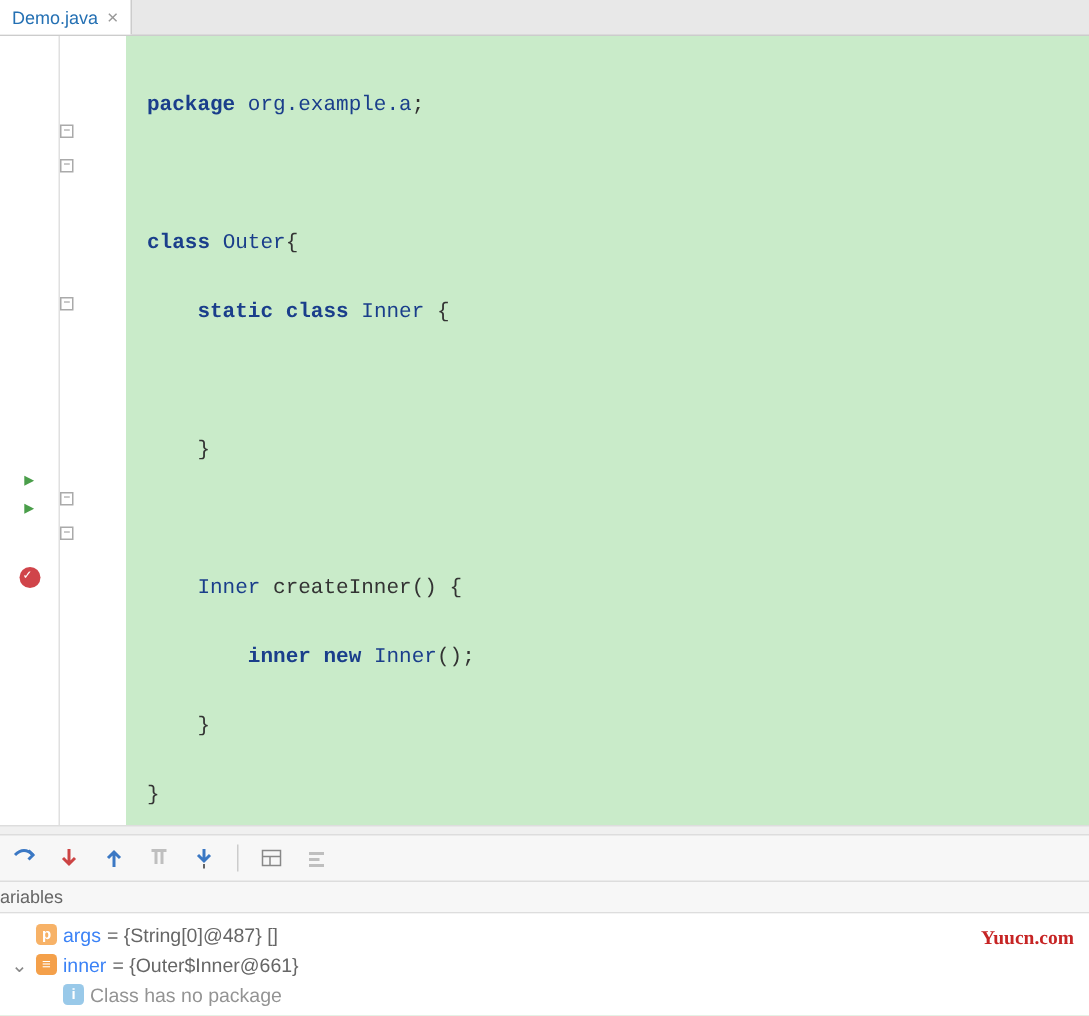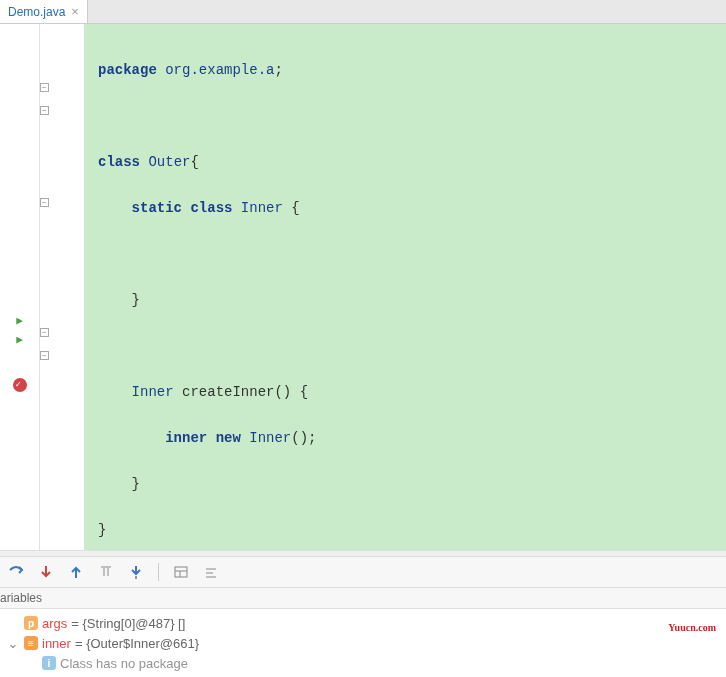--- a/index.html
+++ b/index.html
@@ -122,29 +122,29 @@
     .var-row { display: flex; align-items: center; gap: 4px; height: 20px; }
     .var-expand { color: #888; width: 14px; text-align: center; cursor: pointer; }
     .var-icon {
       width: 14px; height: 14px; border-radius: 3px;
       display: inline-flex; align-items: center; justify-content: center;
       font-size: 10px; color: #fff; font-weight: bold;
     }
     .ic-p { background: #f7b267; }
     .ic-o { background: #f4a04a; }
     .ic-i { background: #6fb3e0; }
-    .var-name { color: #ef4444; }
+    .var-name { color: #3b82f6; }
     .var-val { color: #666; }
     .watermark {
       position: fixed;
       right: 10px;
       bottom: 44px;
       color: #c62424;
       font-family: Georgia, serif;
-      font-size: 10px;
+      font-size: 13px;
       font-weight: bold;
     }
     .fold {
       background: #fff;
       width: 10px;
       position: absolute;
       left: 40px;
       top: 0;
       bottom: 0;
     }

